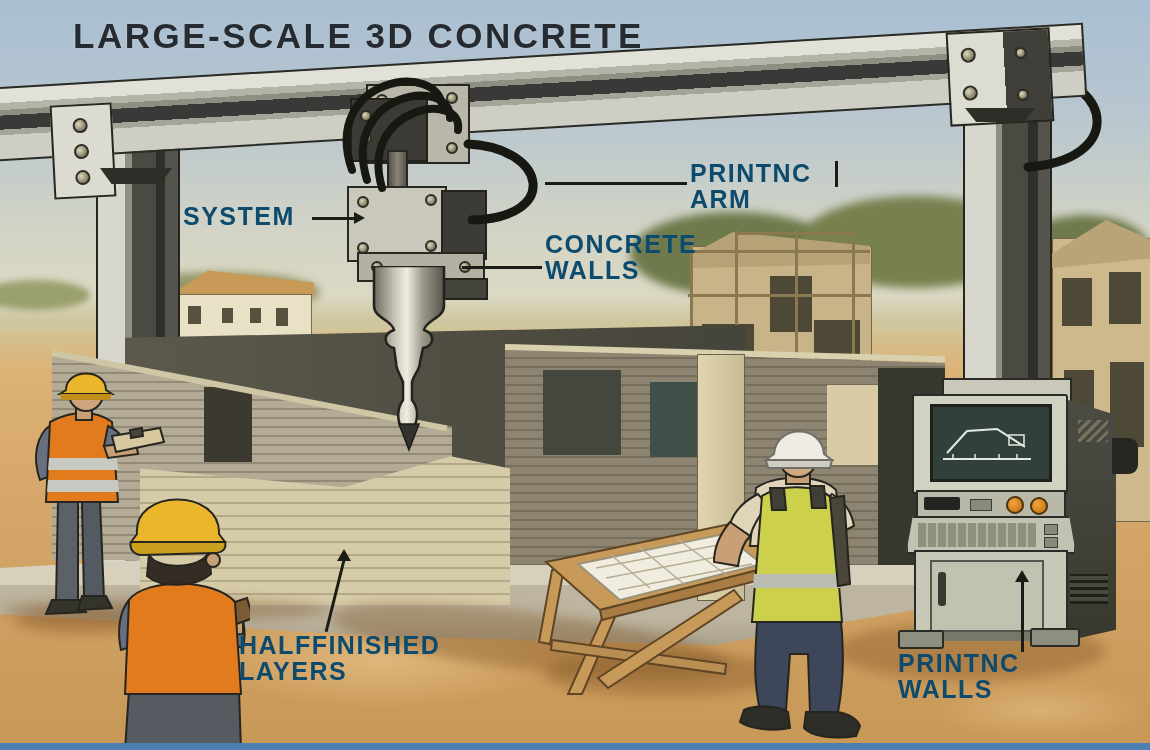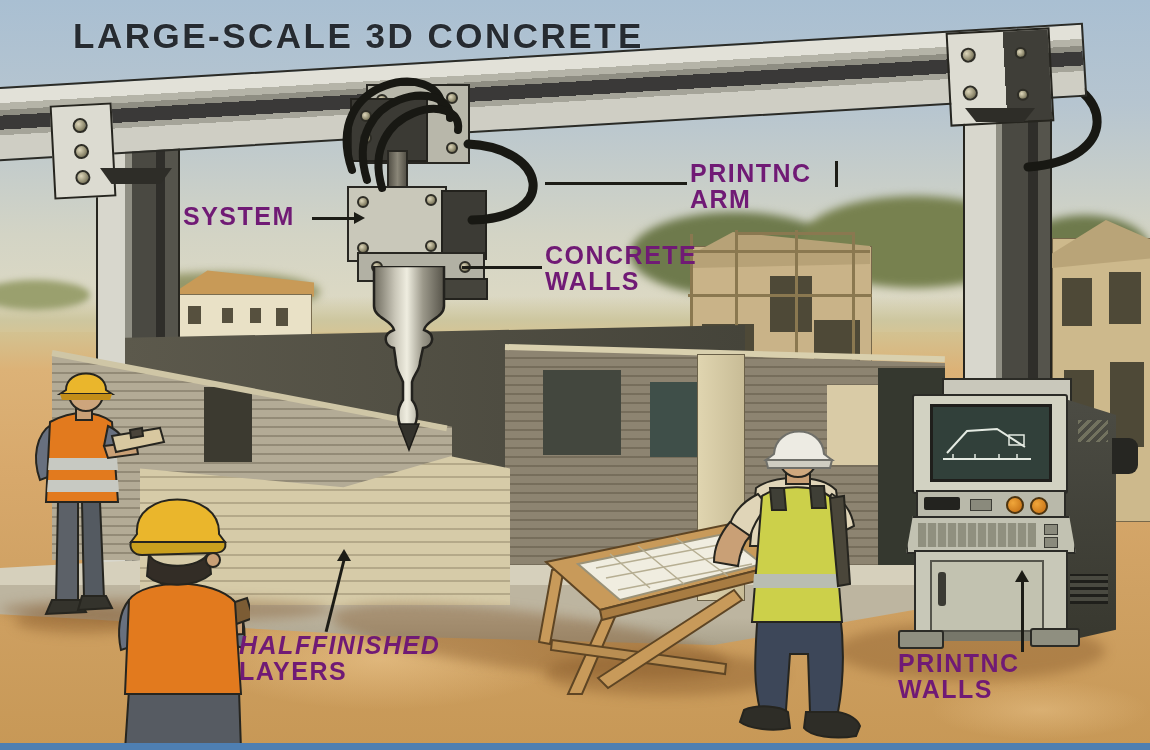--- a/index.html
+++ b/index.html
@@ -1,19 +1,19 @@
 <!DOCTYPE html>
 <html><head>
 <meta charset="utf-8">
 <style>
   html,body{margin:0;padding:0;background:#888;}
   .stage{position:relative;width:1150px;height:750px;overflow:hidden;
          font-family:"Liberation Sans",sans-serif;background:#d4a768;}
   .abs{position:absolute;}
-  .lbl{position:absolute;font-weight:bold;color:#701a75;font-size:25px;line-height:26px;
+  .lbl{position:absolute;font-weight:bold;color:#0c4a6e;font-size:25px;line-height:26px;
        letter-spacing:1.5px;white-space:nowrap;}
   .title{position:absolute;font-weight:bold;color:#262b31;font-size:35px;letter-spacing:2.5px;
          text-shadow:0 0 2px rgba(255,255,255,.35);white-space:nowrap;}
   .cline{position:absolute;background:#1c1c16;}
   .arrow-up{position:absolute;width:0;height:0;border-left:7px solid transparent;
             border-right:7px solid transparent;border-bottom:12px solid #1c1c16;}
   .arrow-right{position:absolute;width:0;height:0;border-top:6px solid transparent;
                border-bottom:6px solid transparent;border-left:11px solid #1c1c16;}
   .bolt{position:absolute;width:11px;height:11px;border-radius:50%;
         background:radial-gradient(circle at 35% 35%,#ddd6ba,#8f8a6e 60%,#514c39);
@@ -314,29 +314,29 @@
   <div class="arrow-right" style="left:354px;top:212px;"></div>
 
   <div class="cline" style="left:545px;top:182px;width:142px;height:3px;"></div>
   <div class="abs" style="left:690px;top:160px;">
     <div class="lbl" style="position:static;">PRINTNC</div>
     <div class="lbl" style="position:static;">ARM</div>
   </div>
   <div class="cline" style="left:835px;top:161px;width:3px;height:26px;"></div>
 
   <div class="cline" style="left:462px;top:266px;width:80px;height:3px;"></div>
-  <div class="abs" style="left:545px;top:242px;">
+  <div class="abs" style="left:545px;top:231px;">
     <div class="lbl" style="position:static;">CONCRETE</div>
     <div class="lbl" style="position:static;">WALLS</div>
   </div>
 
   <div class="cline" style="left:343px;top:558px;width:3px;height:76px;transform:rotate(14deg);transform-origin:top center;"></div>
   <div class="arrow-up" style="left:337px;top:549px;"></div>
   <div class="abs" style="left:239px;top:632px;">
-    <div class="lbl" style="position:static;font-style:italic;">HALFFINISHED</div>
+    <div class="lbl" style="position:static;">HALFFINISHED</div>
     <div class="lbl" style="position:static;">LAYERS</div>
   </div>
 
   <div class="cline" style="left:1021px;top:580px;width:3px;height:72px;"></div>
   <div class="arrow-up" style="left:1015px;top:570px;"></div>
   <div class="abs" style="left:898px;top:650px;">
     <div class="lbl" style="position:static;">PRINTNC</div>
     <div class="lbl" style="position:static;">WALLS</div>
   </div>
 

